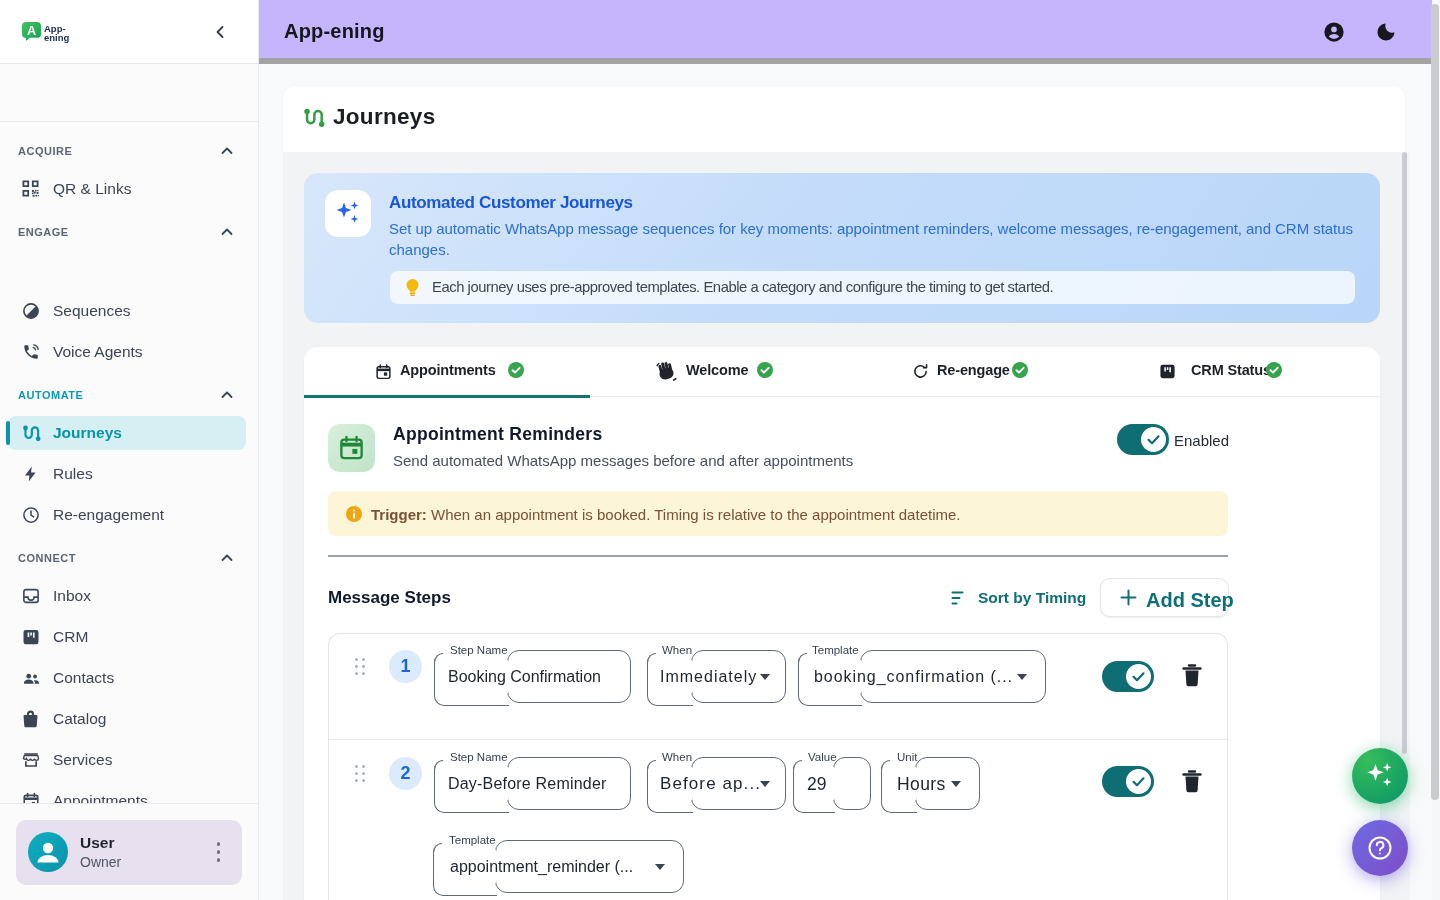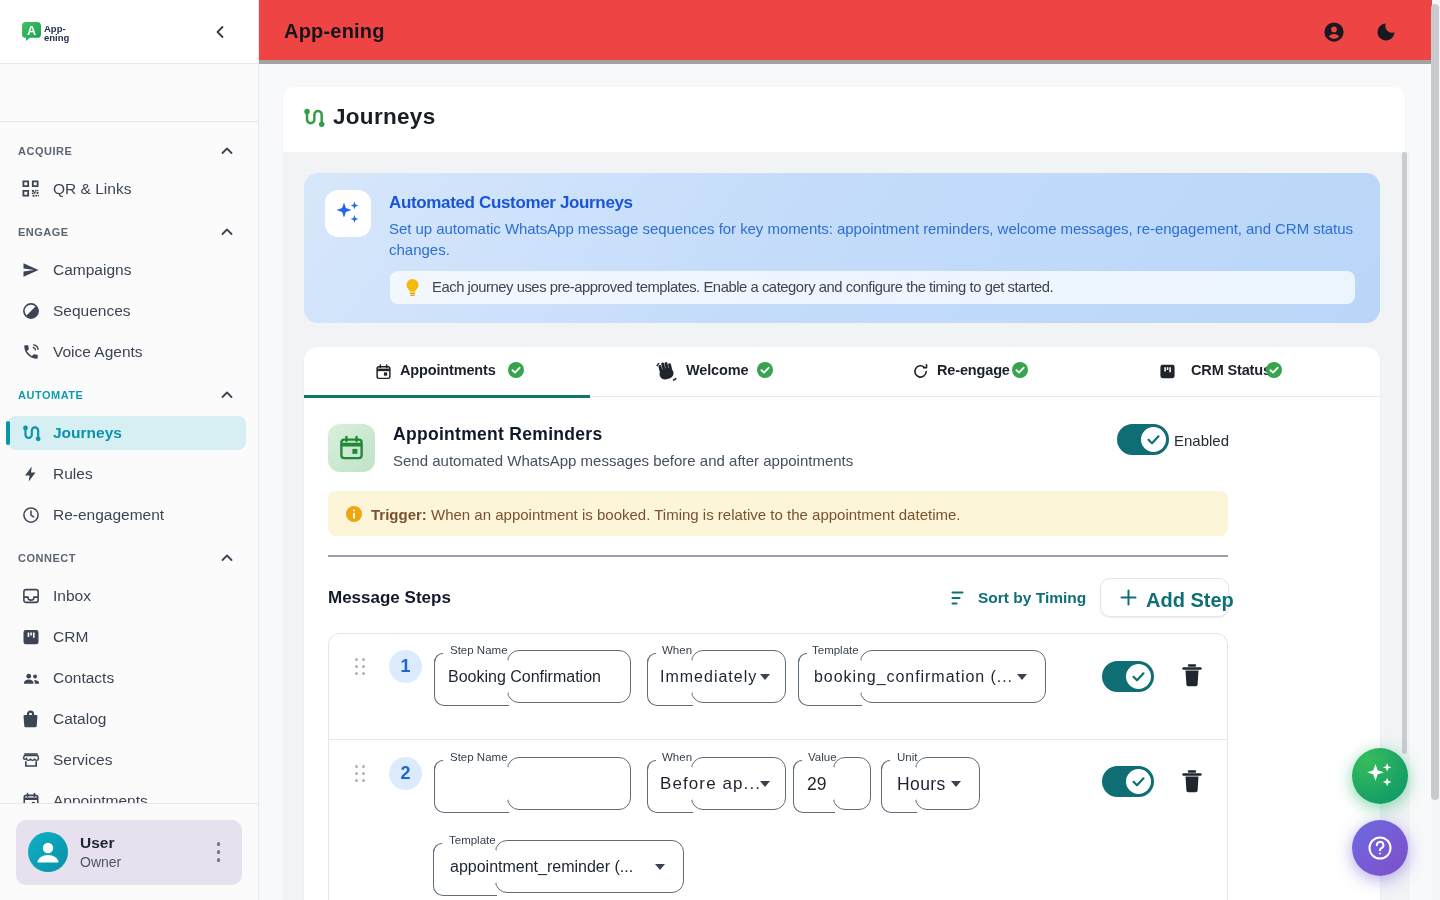--- a/index.html
+++ b/index.html
@@ -18,21 +18,21 @@
   .navrow .nlabel { position:absolute; left:53px; top:50%; transform:translateY(-52%); font-size:15.5px; color:#3d4554; }
   .sechead { position:absolute; left:18px; font-size:11px; font-weight:bold; letter-spacing:.5px; color:#5b6573; }
   .sechev { position:absolute; left:221px; width:12px; height:8px; }
   .divline { position:absolute; left:0; width:259px; height:1px; background:#e7e9ec; }
   #active-item { position:absolute; left:8px; top:416px; width:238px; height:34px; background:#d5eff3; border-radius:8px; }
   #active-bar { position:absolute; left:6px; top:421px; width:4px; height:24px; border-radius:3px; background:#0b93a8; }
   #usercard { position:absolute; left:16px; top:16px; width:226px; height:65px; background:#e7e0ee; border-radius:10px; }
   #userbottom { position:absolute; left:0; top:803px; width:258px; height:97px; background:#fbfbfc; border-top:1px solid #e7e9ec; }
 
   
-  #hdr { position:absolute; left:259px; top:0; width:1181px; height:64px; background:#ef4444; border-bottom:4px solid #a3a3a3; }
+  #hdr { position:absolute; left:259px; top:0; width:1181px; height:64px; background:#c4b5fd; border-bottom:6px solid #a3a3a3; }
   #hdr h1 { position:absolute; left:25px; top:20px; font-size:20px; font-weight:bold; color:#14161c; letter-spacing:0.2px; }
 
   
   #main { position:absolute; left:260px; top:65px; width:1180px; height:835px; background:#f8f9fa; }
   #titlecard { position:absolute; left:283px; top:87px; width:1122px; height:65px; background:#fff; border-radius:10px 10px 0 0; box-shadow:0 1px 2px rgba(16,24,40,.06); }
   #bodyarea { position:absolute; left:283px; top:152px; width:1127px; height:748px; background:#f1f3f5; }
   #banner { position:absolute; left:304px; top:173px; width:1076px; height:150px; border-radius:14px; background:linear-gradient(125deg,#d7e7fb 0%,#c4dcfa 45%,#b9d6f8 100%); }
   #tabscard { position:absolute; left:304px; top:347px; width:1076px; height:553px; background:#fff; border-radius:14px 14px 0 0; box-shadow:0 1px 2px rgba(16,24,40,.05); }
   .tabtxt { font-size:14.5px; font-weight:bold; color:#1c2128; letter-spacing:-0.15px; }
 
@@ -105,26 +105,20 @@
         <rect x="13.4" y="14.9" width="1.6" height="1.6"></rect>
         <rect x="15.7" y="15" width="1.3" height="1.3"></rect>
       </svg>
     <span class="nlabel">QR &amp; Links</span>
   </div>
 
   <div class="sechead" style="top:226px;">ENGAGE</div>
   <svg class="sechev" style="top:228px;" viewBox="0 0 12 8" fill="none" stroke="#3d4554" stroke-width="1.8" stroke-linecap="round" stroke-linejoin="round">
       <path d="M1.5 6 6 1.5 10.5 6"></path>
     </svg>
-  <div class="navrow" style="top:253px;">
-    <svg class="nicon" width="18" height="18" viewBox="0 0 24 24" fill="#3d4554">
-        <path d="M2 3 22 12 2 21 2 14 16 12 2 10z"></path>
-      </svg>
-    <span class="nlabel">Campaigns</span>
-  </div>
   <div class="navrow" style="top:294px;">
     <svg class="nicon" width="18" height="18" viewBox="0 0 24 24" fill="none" stroke="#3d4554" stroke-width="2.2">
         <circle cx="12" cy="12" r="9.5"></circle>
         <path d="M12 2.5 a9.5 9.5 0 0 1 0 19z" fill="#3d4554" stroke="none" transform="rotate(45 12 12)"></path>
       </svg>
     <span class="nlabel">Sequences</span>
   </div>
   <div class="navrow" style="top:335px;">
     <svg class="nicon" width="18" height="18" viewBox="0 0 24 24" fill="#3d4554">
         <path d="M6.6 10.8c1.4 2.8 3.8 5.1 6.6 6.6l2.2-2.2c.3-.3.7-.4 1-.2 1.1.4 2.3.6 3.6.6.6 0 1 .4 1 1V20c0 .6-.4 1-1 1C10.6 21 3 13.4 3 4c0-.6.4-1 1-1h3.5c.6 0 1 .4 1 1 0 1.2.2 2.4.6 3.6.1.3 0 .7-.2 1l-2.3 2.2z"></path>
@@ -416,20 +410,21 @@
       <i style="left:0;top:14px"></i>
       <i style="left:7px;top:14px"></i>
     </div>
   <div class="stepnum" style="left:389px;top:757px;">2</div>
 
   <div class="field" style="left:434px;top:757px;width:197px;">
     <div class="fbody" style="left:73px;"></div>
       <div class="fcap" style="width:75px;"></div>
       <div class="fstub"></div>
     <span class="flabel">Step Name</span>
+      <span class="fval" style="letter-spacing:0.2px;">Day-Before Reminder</span>
   </div>
   <div class="field" style="left:647px;top:757px;width:139px;">
     <div class="fbody" style="left:44px;"></div>
       <div class="fcap" style="width:46px;"></div>
       <div class="fstub"></div>
     <span class="flabel" style="left:15px;">When</span>
       <span class="fval" style="left:13px;font-size:17px;letter-spacing:1.1px;">Before ap...</span>
     <span class="drop" style="left:113px;"></span>
   </div>
   <div class="field" style="left:793px;top:757px;width:78px;">

